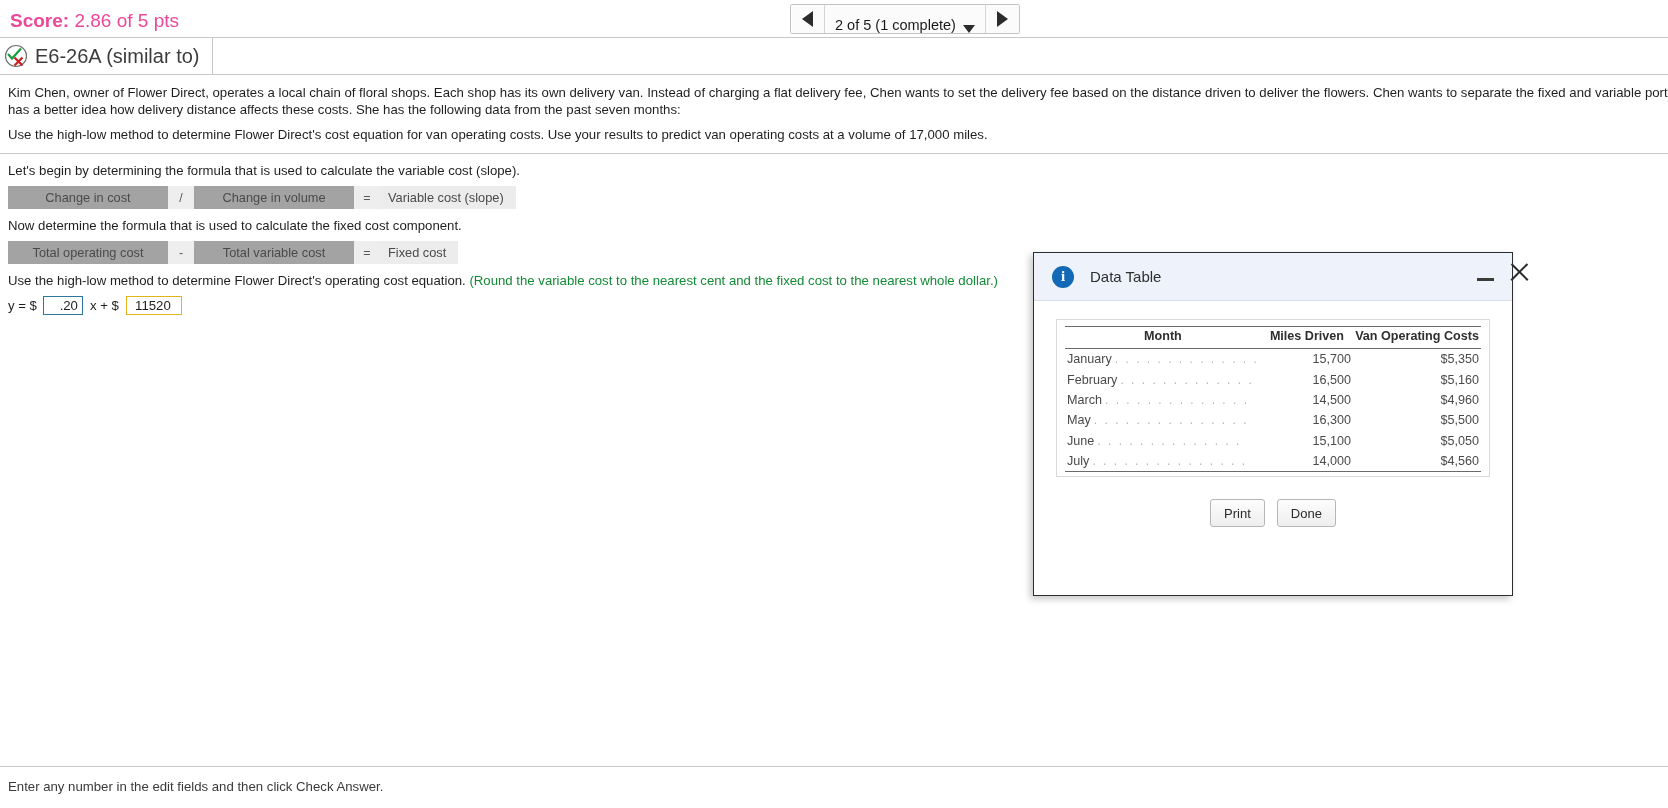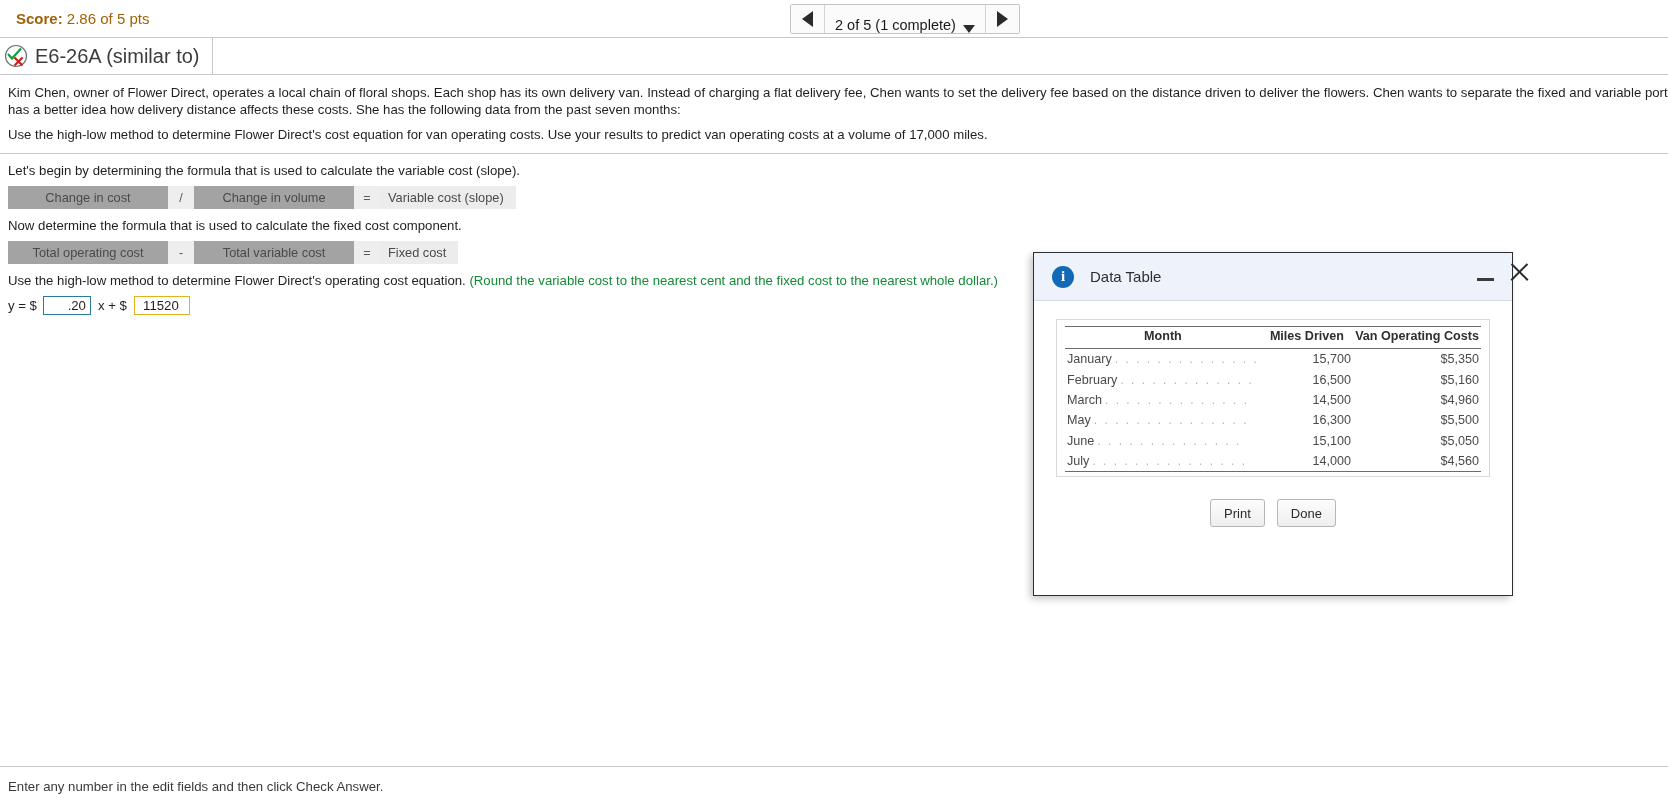--- a/index.html
+++ b/index.html
@@ -20,23 +20,23 @@
 
   
   .scorebar {
     position: relative;
     height: 38px;
     border-bottom: 1px solid #c8c8c8;
     background: #ffffff;
   }
   .score-text {
     position: absolute;
-    left: 16px; top: 10px;
-    font-size: 15px;
-    color: #a16207;
+    left: 10px; top: 10px;
+    font-size: 19px;
+    color: #ec4899;
     white-space: nowrap;
   }
   .score-text .lbl { font-weight: bold; }
 
   
   .pager {
     position: absolute;
     left: 790px; top: 4px;
     display: flex;
     align-items: stretch;
@@ -203,21 +203,21 @@
   .ans-input {
     font-family: "Liberation Sans", sans-serif;
     font-size: 13.2px;
     color: #1f1f1f;
     text-align: right;
     padding: 1px 4px 1px 2px;
     height: 19px;
     background: #ffffff;
     outline: none;
   }
-  .ans-input.blue   { width: 48px; border: 1.5px solid #2b7a9e; }
+  .ans-input.blue   { width: 40px; border: 1.5px solid #2b7a9e; }
   .ans-input.yellow { width: 56px; border: 1.5px solid #e0b320; text-align: center; }
 
   
   .footer {
     position: absolute;
     left: 0; right: 0; bottom: 0;
     height: 42px;
     border-top: 1px solid #c8c8c8;
     background: #ffffff;
   }

